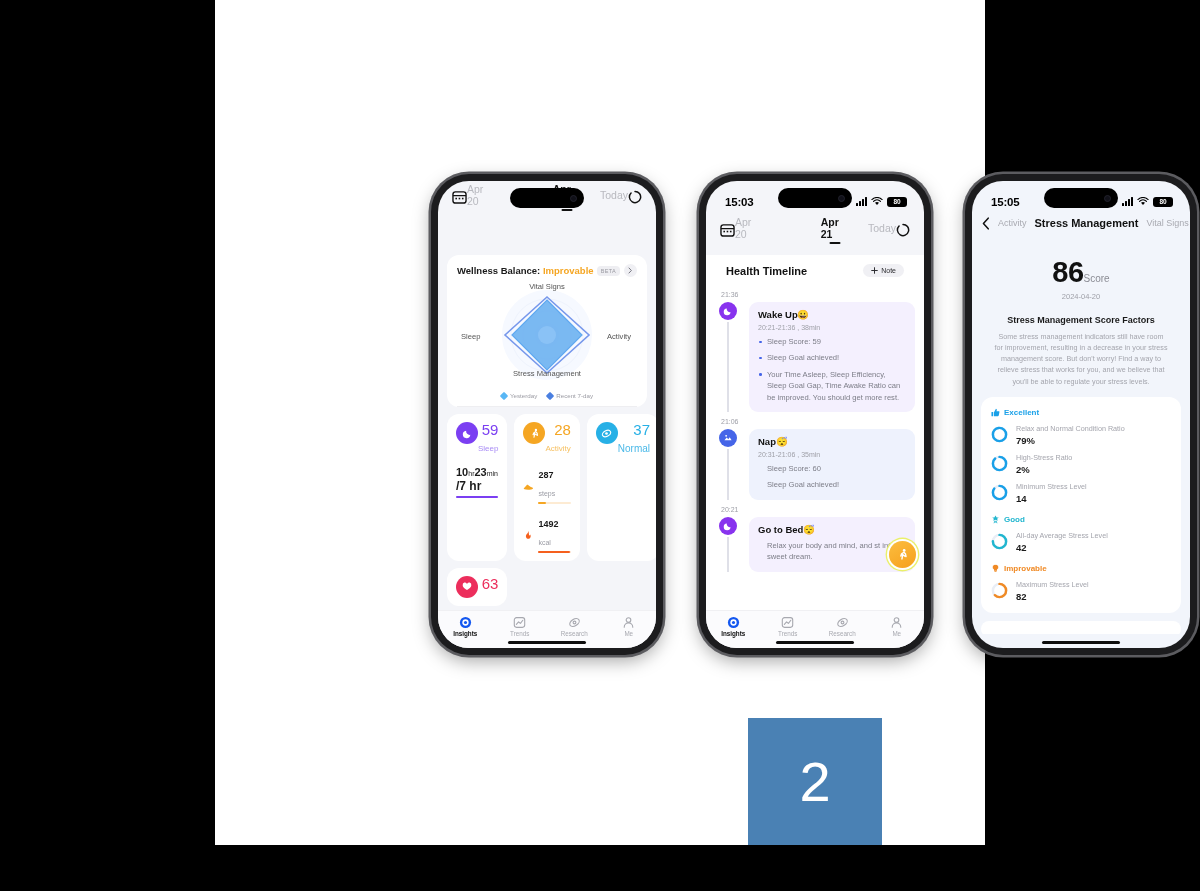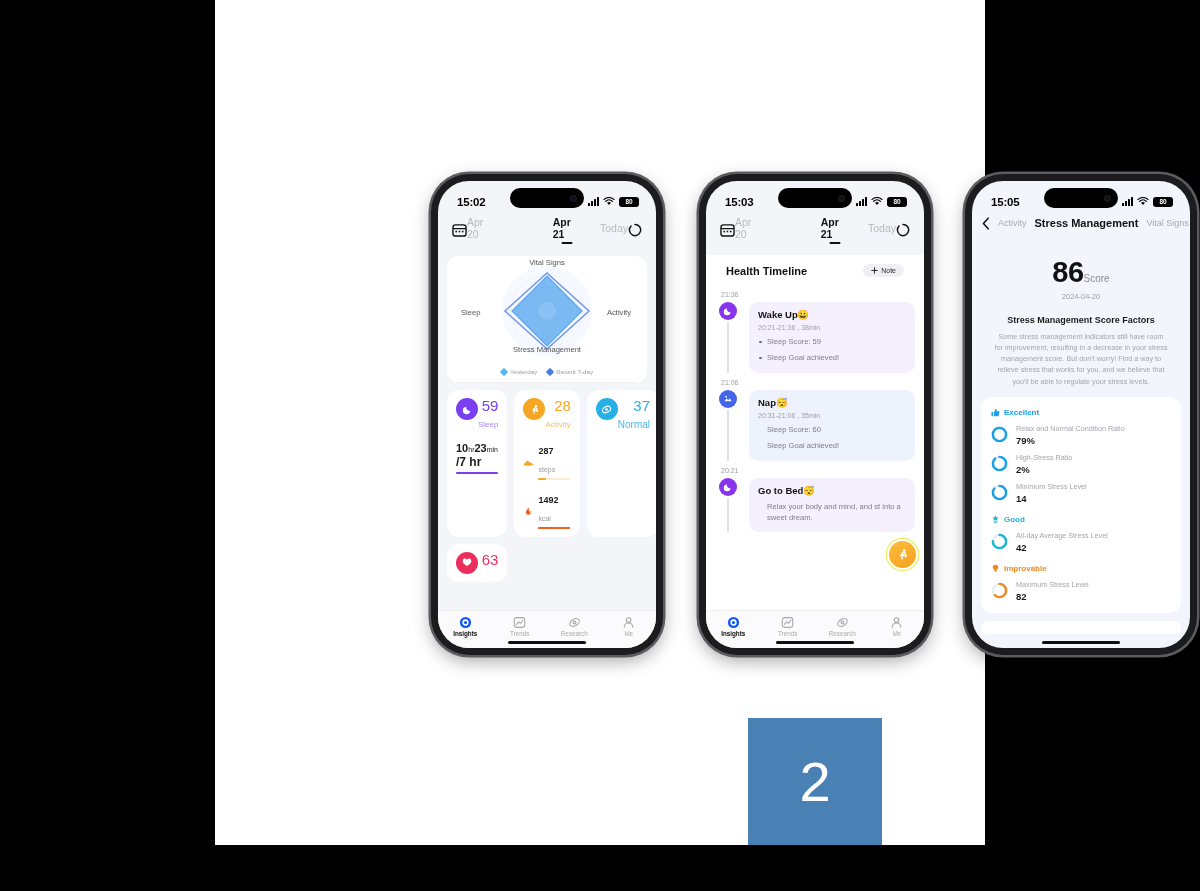--- a/index.html
+++ b/index.html
@@ -249,39 +249,20 @@
 <body>
 
 <div class="canvas">
 
   <div class="phone" id="phone1">
     <div class="screen">
       <div class="notch">
           <span class="cam"></span>
         </div>
 
-      <div class="statusbar">
-        <div class="st-time">15:02</div>
-        <div class="st-right">
-          <span class="sig">
-              <i></i>
-              <i></i>
-              <i></i>
-              <i></i>
-            </span>
-          <span class="wifi">
-            <svg viewBox="0 0 14 10" width="12" height="9">
-                <path d="M7 9.2 L4.7 6.6 a3.3 3.3 0 0 1 4.6 0 Z" fill="#000"></path>
-                <path d="M2.9 4.8 a5.9 5.9 0 0 1 8.2 0" stroke="#000" stroke-width="1.3" fill="none" stroke-linecap="round"></path>
-                <path d="M1 2.7 a8.7 8.7 0 0 1 12 0" stroke="#000" stroke-width="1.3" fill="none" stroke-linecap="round"></path>
-              </svg>
-          </span>
-          <span class="batt">80</span>
-        </div>
-      </div>
 
       <div class="navbar">
         <span class="cal-icon">
           <svg viewBox="0 0 16 15" width="15" height="14">
               <rect x="1" y="2" width="14" height="12" rx="2.6" fill="none" stroke="#111" stroke-width="1.5"></rect>
               <line x1="1" y1="6" x2="15" y2="6" stroke="#111" stroke-width="1.3"></line>
               <rect x="3.6" y="8.3" width="1.7" height="1.7" fill="#111"></rect>
               <rect x="7.1" y="8.3" width="1.7" height="1.7" fill="#111"></rect>
               <rect x="10.6" y="8.3" width="1.7" height="1.7" fill="#111"></rect>
             </svg>
@@ -294,20 +275,34 @@
         <span class="refresh">
           <svg viewBox="0 0 16 16" width="14" height="14">
               <path d="M8 1.6 a6.4 6.4 0 1 1 -4.5 1.9" fill="none" stroke="#111" stroke-width="1.7" stroke-linecap="round"></path>
             </svg>
         </span>
       </div>
 
       <div class="scrollarea">
 
         <div class="card">
+          <div class="wb-head">
+            <div class="wb-title">
+              <span style="color:#1a1a1a">Wellness Balance:</span>
+              <span>Improvable</span>
+            </div>
+            <div class="wb-right">
+              <span class="beta">BETA</span>
+              <span class="chev-circle">
+                <svg viewBox="0 0 8 10" width="5" height="7">
+                    <path d="M1.6 1 L5.4 5 L1.6 9" fill="none" stroke="#6d6e78" stroke-width="1.5" stroke-linecap="round" stroke-linejoin="round"></path>
+                  </svg>
+              </span>
+            </div>
+          </div>
 
           <div class="radar-wrap">
             <svg width="150" height="112" viewBox="0 0 150 112">
               <circle cx="75" cy="55" r="45" fill="#f6f9ff"></circle>
               <circle cx="75" cy="55" r="36" fill="none" stroke="#eef3fd" stroke-width="1"></circle>
               <circle cx="75" cy="55" r="24" fill="none" stroke="#eef3fd" stroke-width="1"></circle>
               <circle cx="75" cy="55" r="12" fill="#f0f5ff"></circle>
               <polygon points="75,17 117,55 75,93 33,55" fill="none" stroke="#5f86e8" stroke-width="1.6" opacity="0.85"></polygon>
               <polygon points="75,20 110,55 75,90 40,55" fill="#69aff0" fill-opacity="0.88" stroke="#5fa8f0" stroke-width="1.2"></polygon>
               <circle cx="75" cy="55" r="9" fill="#8fc4f6" fill-opacity="0.8"></circle>
@@ -535,20 +530,21 @@
                     <path d="M10.6 8.7 A4.6 4.6 0 0 1 5.3 3.4 A4.8 4.8 0 1 0 10.6 8.7 Z" fill="#fff"></path>
                   </svg>
                 </div>
                 <div class="tl-line"></div>
               </div>
               <div class="tl-box" style="background: rgb(244, 240, 254);">
                 <div class="tl-evt">Wake Up😀</div>
                 <div class="tl-range">20:21-21:36 , 38min</div>
                 <div class="tl-li" style="--bc: #8833ee; list-style: none;">Sleep Score: 59</div>
                 <div class="tl-li" style="--bc: #8833ee; list-style: none;">Sleep Goal achieved!</div>
+                <div class="tl-li" style="--bc: #8833ee; list-style: none;">Your Time Asleep, Sleep Efficiency, Sleep Goal Gap, Time Awake Ratio can be improved. You should get more rest.</div>
               </div>
             </div>
             <div class="tl-time">21:06</div>
             <div class="tl-item">
               <div class="tl-rail">
                 <div class="tl-bullet" style="background: rgb(69, 101, 232);">
                   <svg viewBox="0 0 14 14" width="10" height="10">
                     <path d="M2 10.2 L5.2 6.2 L7.4 8.6 L9.4 6 L12 10.2 Z" fill="#fff"></path>
                     <circle cx="4.4" cy="4" r="1.3" fill="#fff"></circle>
                   </svg>

